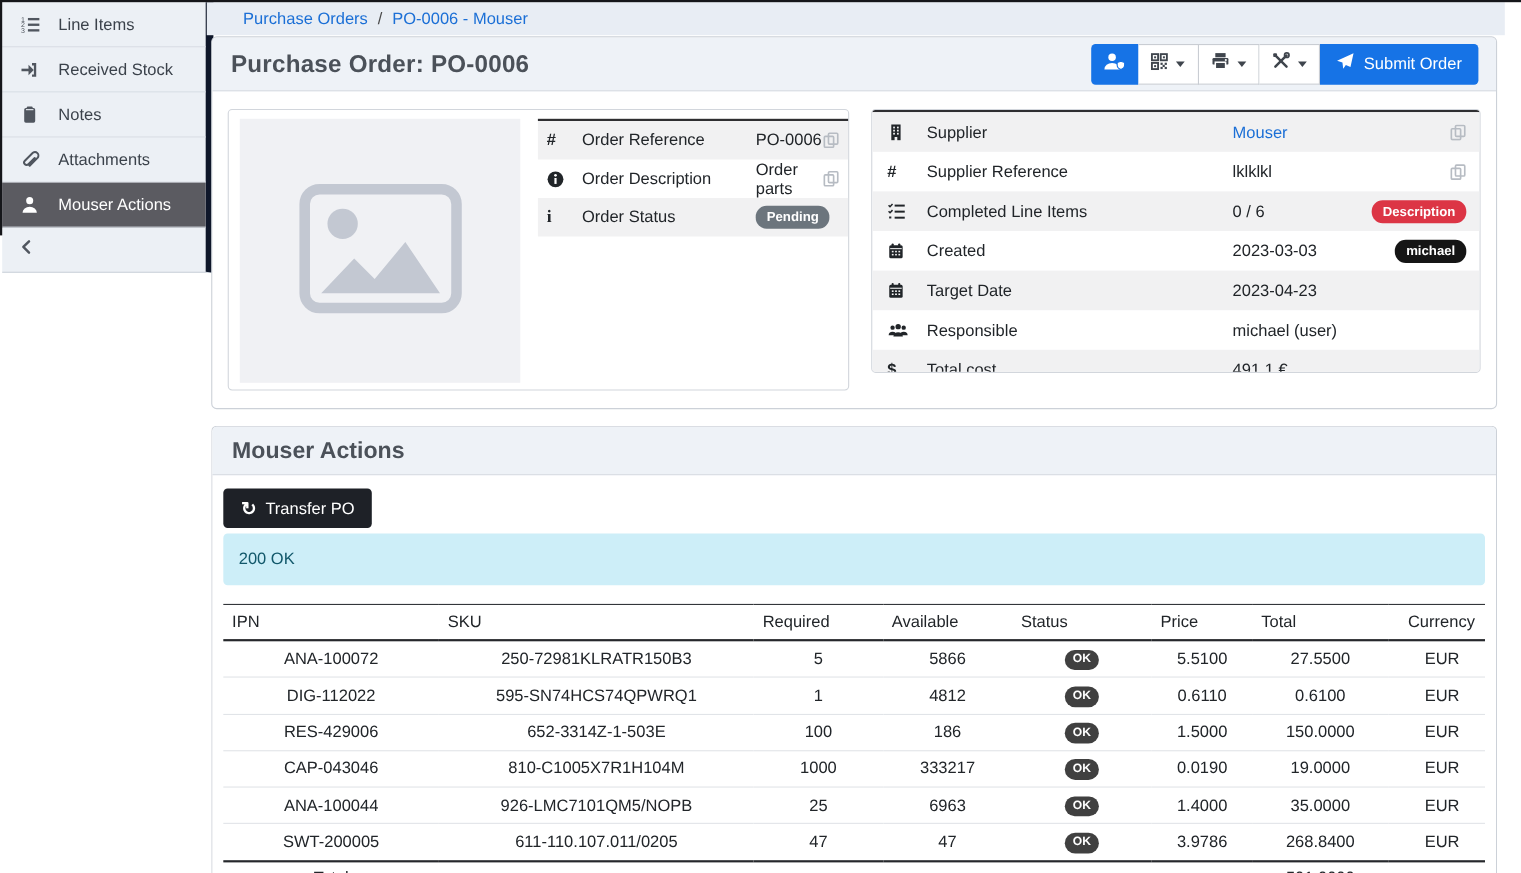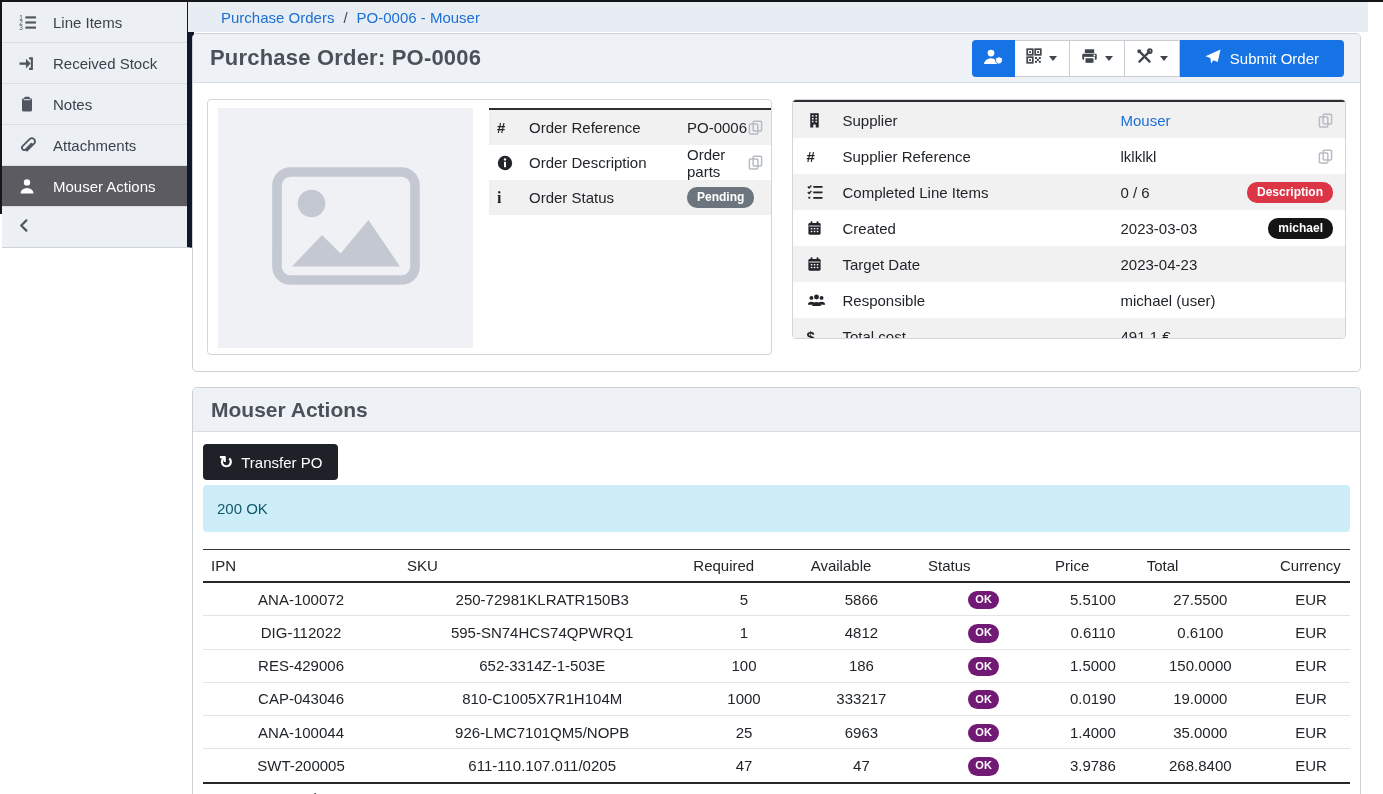--- a/index.html
+++ b/index.html
@@ -28,21 +28,21 @@
 
   .panel { margin:1px 7px 0 4px; background:#fff; border:1px solid #ccd1d8; border-radius:5px; overflow:hidden; }
   .panel-header { height:49px; background:#eef2f7; border-bottom:1px solid #d9dde3;
     display:flex; align-items:center; padding:0 16px 0 17px; }
   .page-title { font-size:22px; font-weight:700; color:#4b5159; letter-spacing:.2px; }
 
   .toolbar { margin-left:auto; display:flex; height:37px; }
   .tbtn { display:flex; align-items:center; justify-content:center; cursor:pointer; }
   .tbtn-blue-icon { width:43px; background:#1673e6; border-radius:4px 0 0 4px; }
   .tbtn-light { width:55px; background:#fff; border:1px solid #c9cdd3; border-left:none; gap:7px; color:#3f454d; }
-  .tbtn-submit { background:#1673e6; color:#fff; padding:0 25px; border-radius:0 4px 4px 0; gap:9px; font-size:15px; }
+  .tbtn-submit { background:#1673e6; color:#fff; padding:0 15px; border-radius:0 4px 4px 0; gap:9px; font-size:15px; }
   .caret { width:0; height:0; border-left:4.5px solid transparent; border-right:4.5px solid transparent;
     border-top:5.5px solid #3f454d; }
 
   .panel-body { padding:16px 14px; display:flex; gap:20px; }
 
   .card { border:1px solid #d2d6dc; border-radius:4px; background:#fff; }
   .left-card { width:572px; height:256px; padding:8px 0 8px 10px; display:flex; gap:16px; }
   .img-ph { width:255px; height:240px; background:#f0f1f4; display:flex; align-items:center; justify-content:center; }
   .right-card { width:562px; height:240px; overflow:hidden; }
 
@@ -60,21 +60,21 @@
   .dvalue { flex:1; }
   .dright { margin-left:auto; display:flex; align-items:center; }
   .empty-row { height:16px; border-top:1px solid #e3e6ea; background:#fff; }
   .link { color:#1b6fd6; cursor:pointer; text-decoration:none; }
   .copy-icon { cursor:pointer; display:flex; }
 
   .pill { display:inline-block; border-radius:10px; color:#fff; font-weight:700; line-height:1.25; }
   .pill.pending { background:#6c757d; font-size:12px; padding:3px 10px; }
   .pill.incomplete { background:#dc3545; font-size:12px; padding:3px 10px; }
   .pill.user { background:#151515; font-size:12px; padding:3px 10px; }
-  .pill.ok { background:#701a75; font-size:11px; padding:2.5px 7px; }
+  .pill.ok { background:#404040; font-size:11px; padding:2.5px 7px; }
 
   
   .panel-actions { margin-top:15px; height:407px; border-radius:5px 5px 0 0; border-bottom:none; }
   .panel-header2 { height:44px; background:#eef2f7; border-bottom:1px solid #d9dde3;
     display:flex; align-items:center; padding-left:18px; }
   .panel2-title { font-size:21px; font-weight:700; color:#4b5159; }
   .panel-body2 { padding:12px 10px; }
 
   .transfer-btn { background:#1e2127; color:#fff; border:none; border-radius:4px; height:36px;
     padding:0 16px; display:inline-flex; align-items:center; gap:8px; font-size:15px; cursor:pointer;

